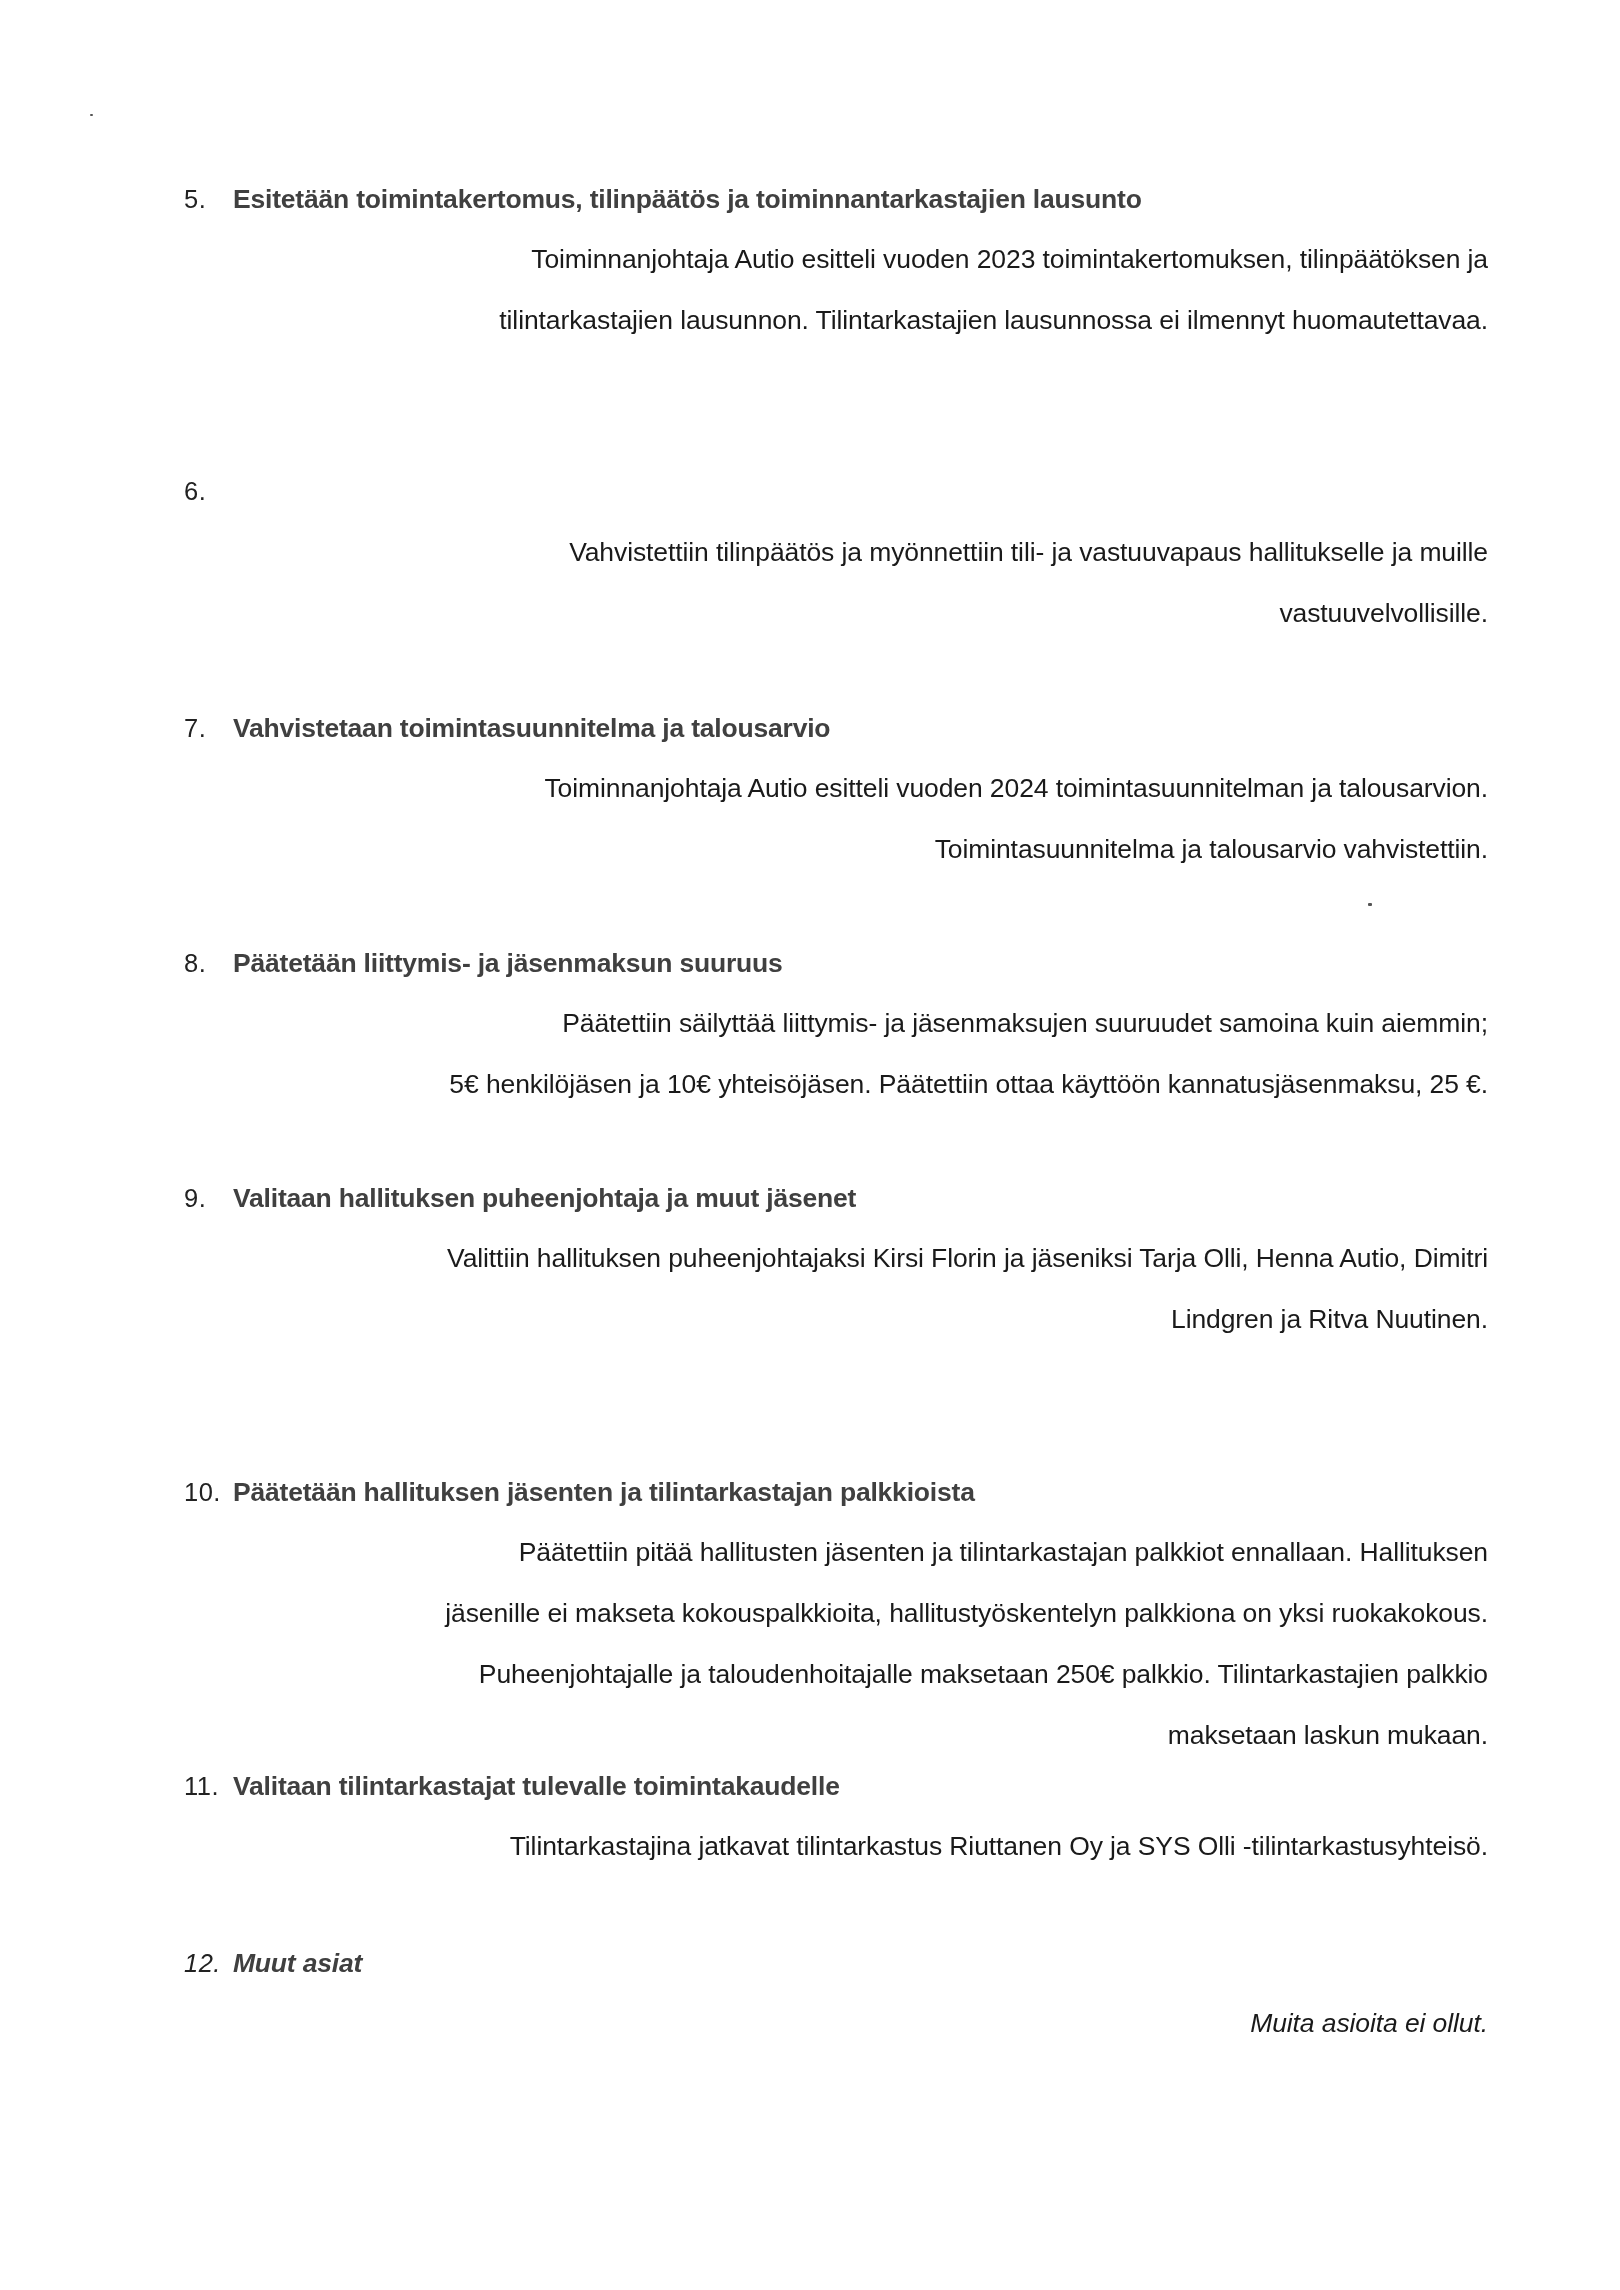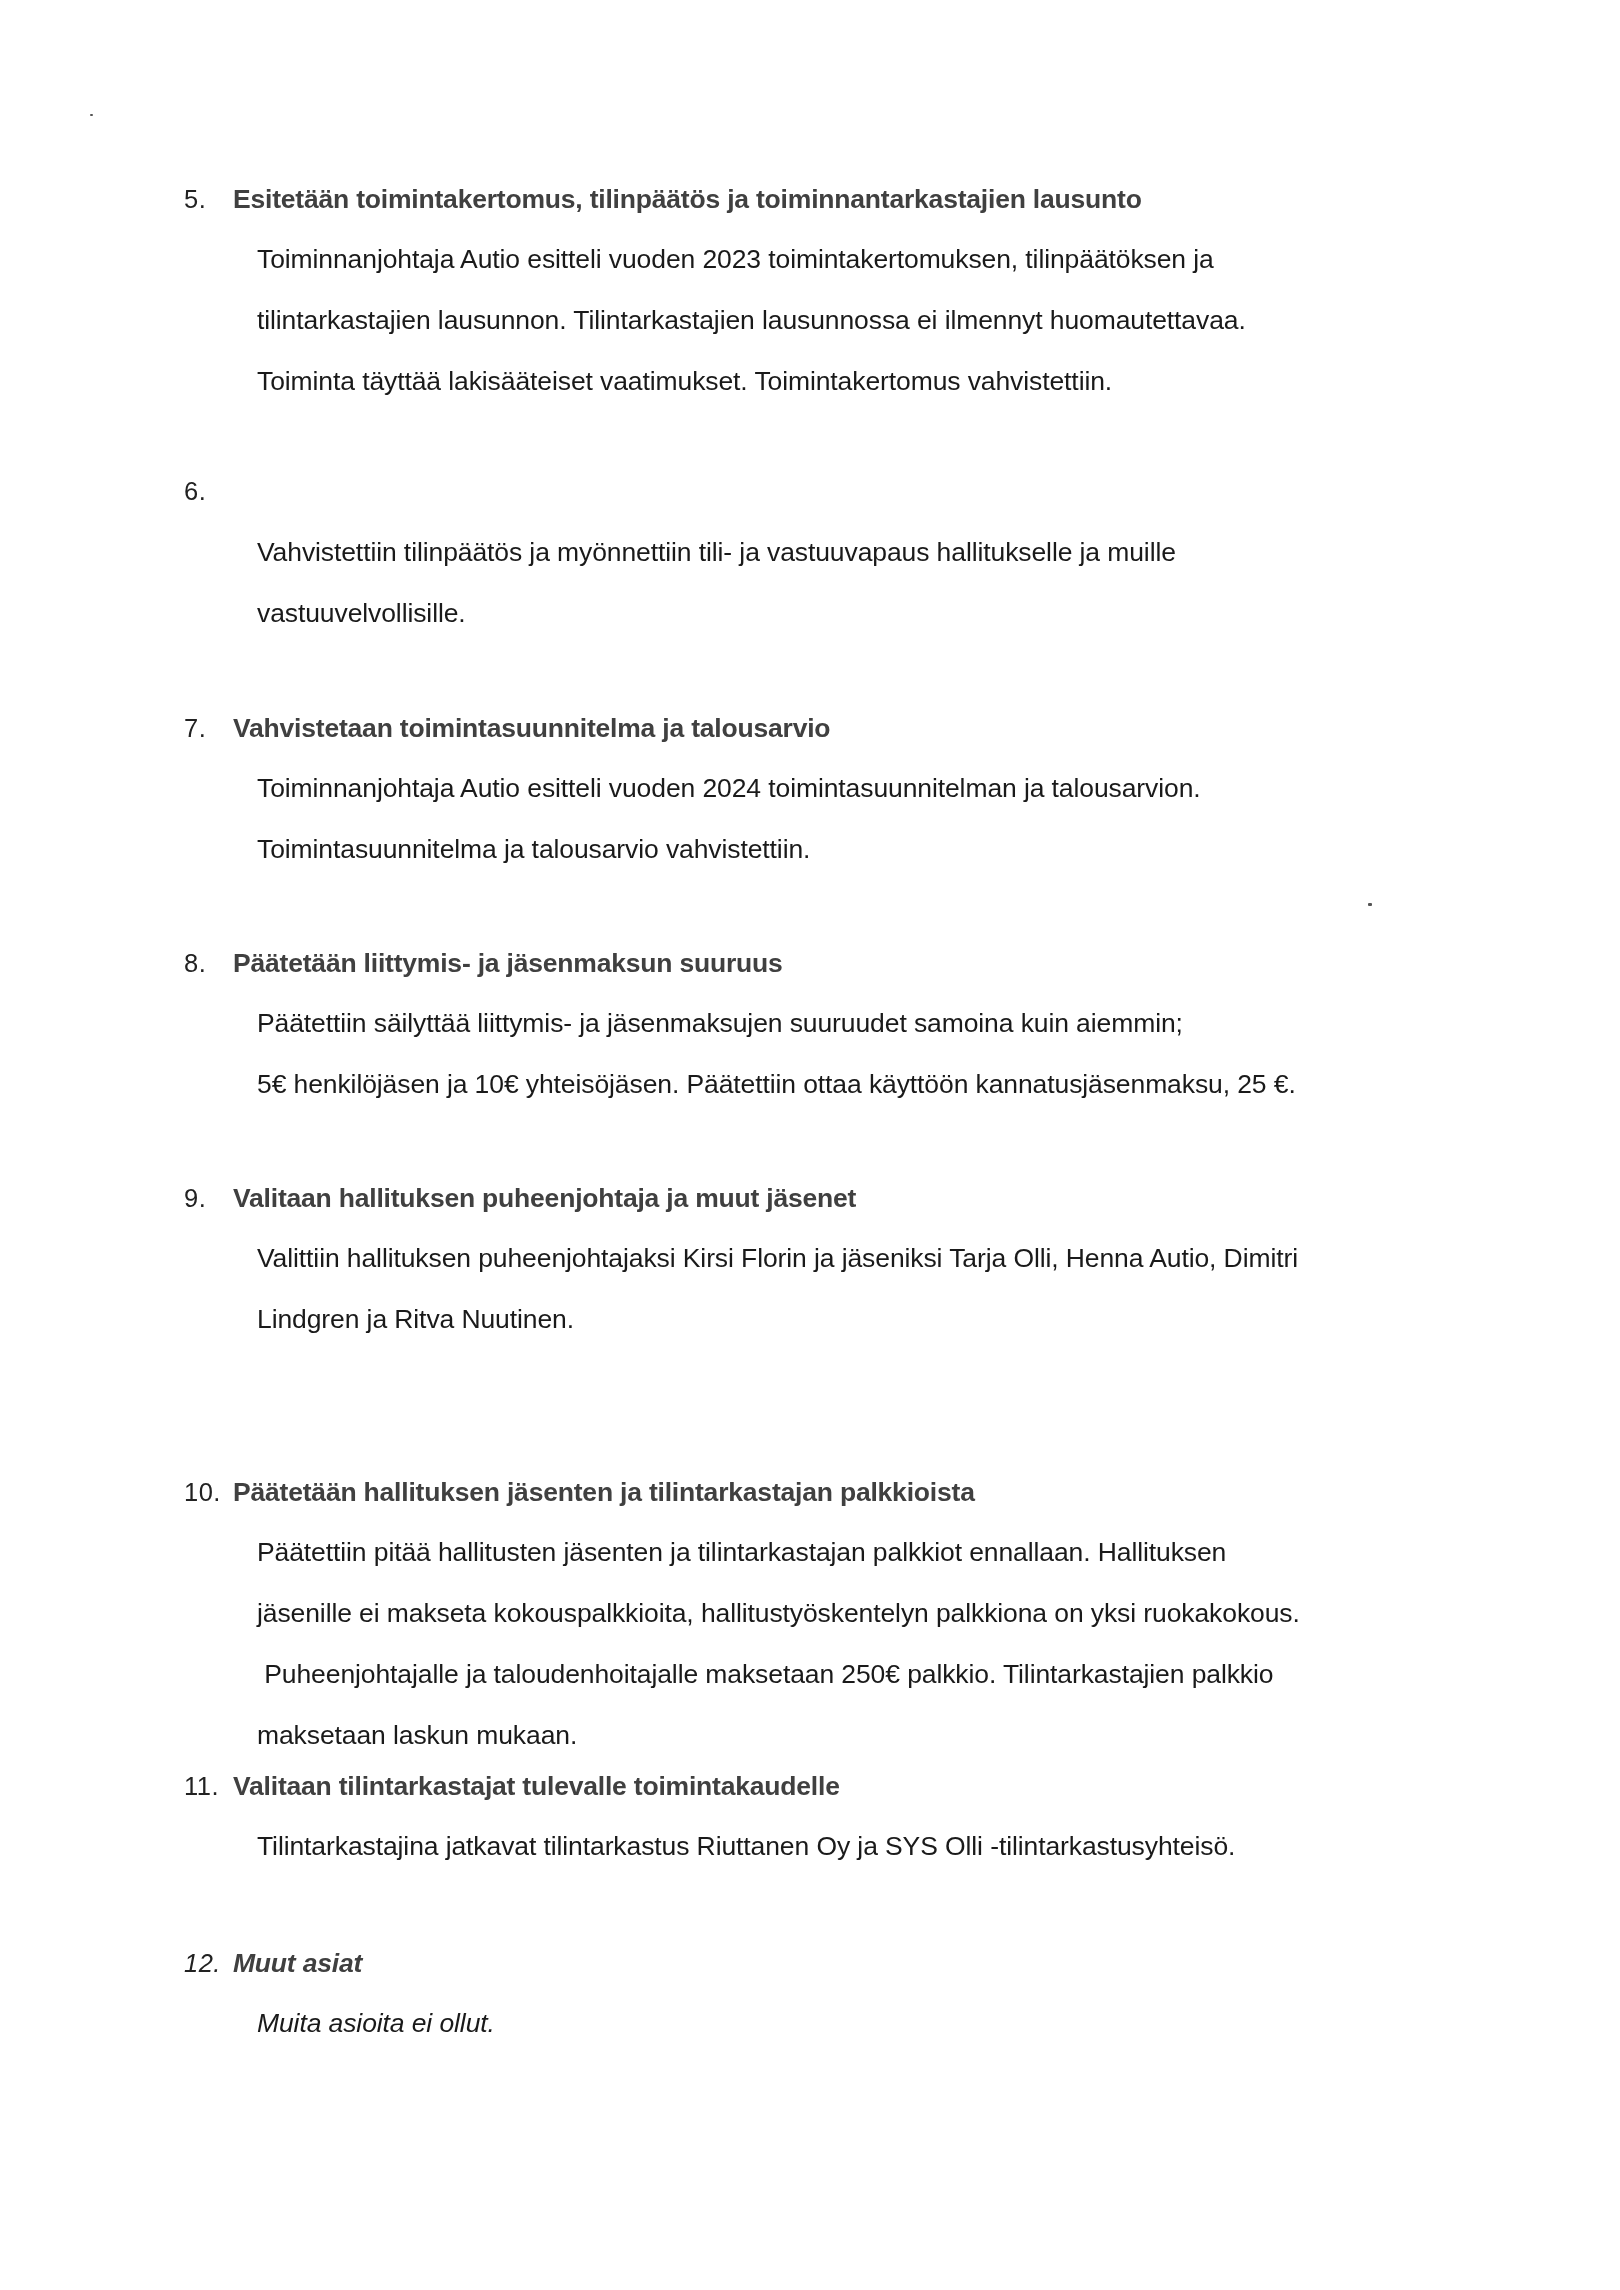--- a/index.html
+++ b/index.html
@@ -48,20 +48,21 @@
       letter-spacing: 0.5px;
     }
     .item-title {
       font-size: 26.5px;
       font-weight: bold;
       color: #404040;
       letter-spacing: -0.2px;
     }
     .item-body {
       margin-left: 73px;
+      text-align: right;
     }
     .item-line {
       font-size: 26.5px;
       line-height: 61px;
       color: #1a1a1a;
       white-space: nowrap;
       letter-spacing: -0.1px;
     }
   </style>
 </head>
@@ -72,21 +73,20 @@
   <div class="speck" style="left:1368px; top:903px; width:3.9px; height:2.9px;"></div>
 
   <div class="item" style="top:184px;">
     <div class="item-head">
       <span class="item-num">5.</span>
       <span class="item-title">Esitetään toimintakertomus, tilinpäätös ja toiminnantarkastajien lausunto</span>
     </div>
     <div class="item-body">
       <div class="item-line">Toiminnanjohtaja Autio esitteli vuoden 2023 toimintakertomuksen, tilinpäätöksen ja</div>
       <div class="item-line">tilintarkastajien lausunnon. Tilintarkastajien lausunnossa ei ilmennyt huomautettavaa.</div>
-      <div class="item-line">Toiminta täyttää lakisääteiset vaatimukset. Toimintakertomus vahvistettiin.</div>
     </div>
   </div>
 
   <div class="item" style="top:477px;">
     <div class="item-head">
       <span class="item-num">6.</span>
     </div>
     <div class="item-body">
       <div class="item-line">Vahvistettiin tilinpäätös ja myönnettiin tili- ja vastuuvapaus hallitukselle ja muille</div>
       <div class="item-line">vastuuvelvollisille.</div>

